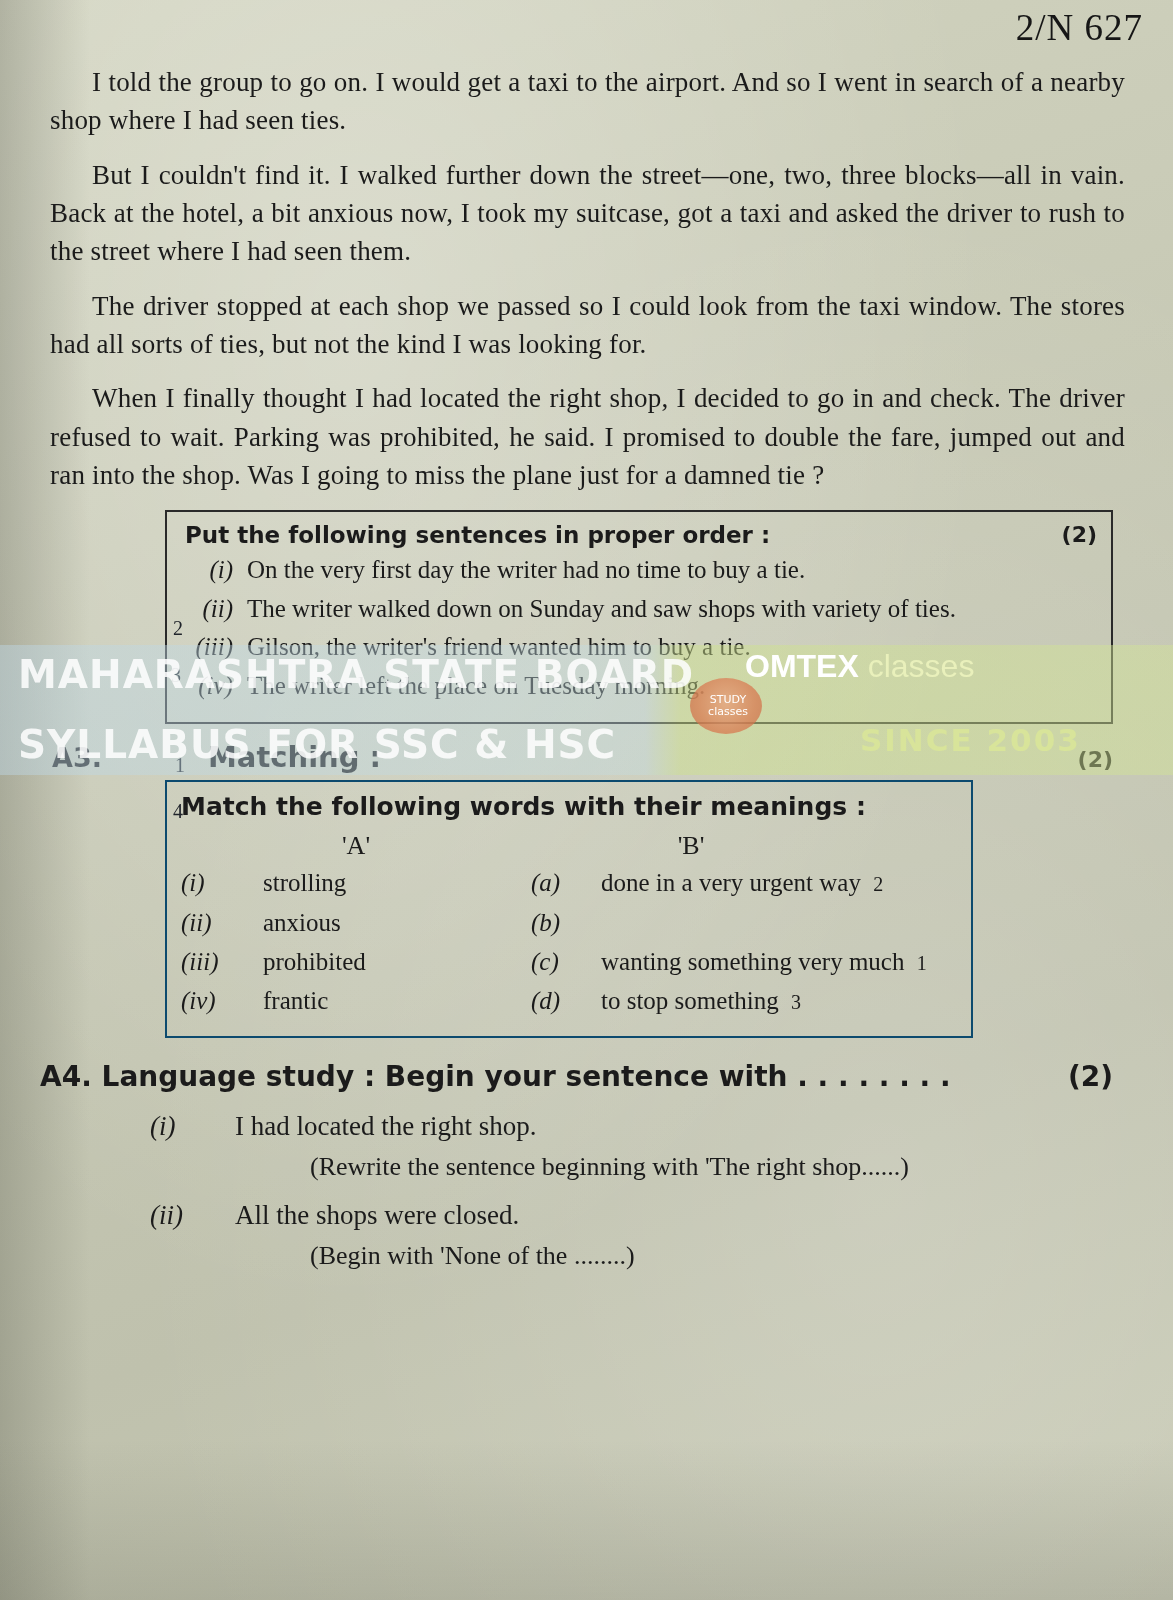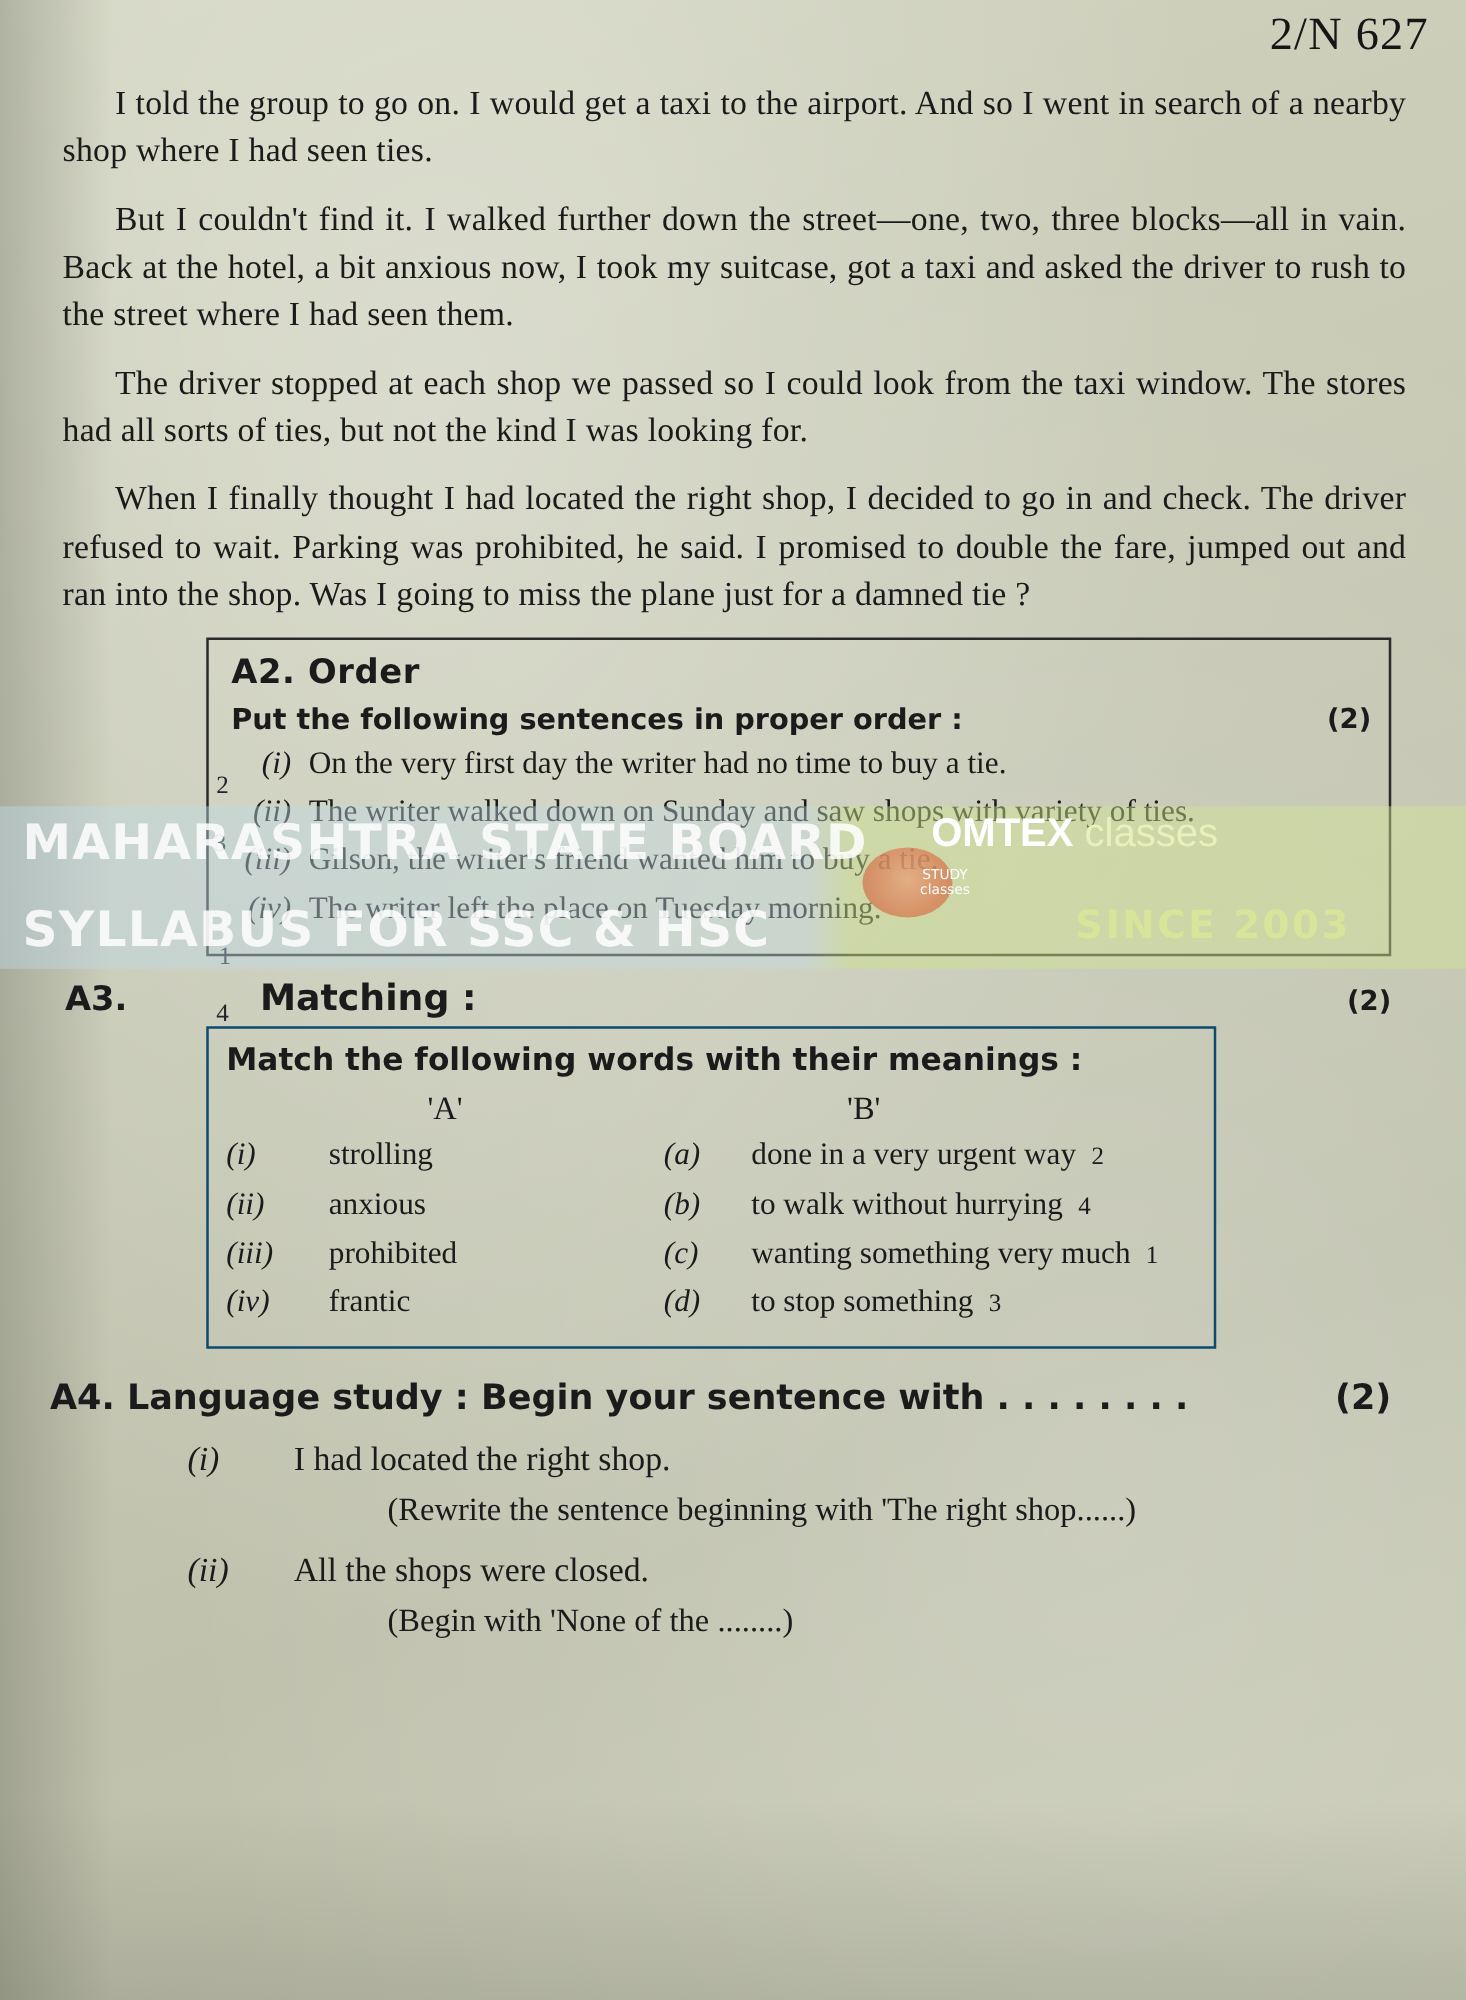--- a/index.html
+++ b/index.html
@@ -229,21 +229,21 @@
     letter-spacing: 2px;
   }
   .wm-seal {
     left: 690px; top: 678px;
     width: 72px; height: 56px;
     border-radius: 50%;
     background: radial-gradient(circle at 50% 45%, #e9a07a 0%, #d97b52 60%, #c96b45 100%);
     opacity: 0.75;
   }
   .wm-seal-txt {
-    left: 728px; top: 694px;
+    left: 700px; top: 694px;
     font-size: 11px;
     color: #fff;
     font-family: "DejaVu Sans", sans-serif;
     width: 56px;
     text-align: center;
     line-height: 1.1;
   }
 </style>
 </head>
 <body>
@@ -255,21 +255,20 @@
 <div class="content">
 
   <div class="page-code">2/N  627</div>
 
   <p class="para">I told the group to go on. I would get a taxi to the airport. And so I went in search of a nearby shop where I had seen ties.</p>
   <p class="para">But I couldn't find it. I walked further down the street—one, two, three blocks—all in vain. Back at the hotel, a bit anxious now, I took my suitcase, got a taxi and asked the driver to rush to the street where I had seen them.</p>
   <p class="para">The driver stopped at each shop we passed so I could look from the taxi window. The stores had all sorts of ties, but not the kind I was looking for.</p>
   <p class="para">When I finally thought I had located the right shop, I decided to go in and check. The driver refused to wait. Parking was prohibited, he said. I promised to double the fare, jumped out and ran into the shop. Was I going to miss the plane just for a damned tie ?</p>
 
   <div class="a2-box">
-    <div class="a2-title">A2.  Order</div>
     <div class="a2-instruction">
       <span class="marks">(2)</span>
       <span>Put the following sentences in proper order :</span>
     </div>
 
     <div class="ord-item">
       <span class="ord-num">(i)</span>
       <span class="ord-text">On the very first day the writer had no time to buy a tie.</span>
     </div>
     <div class="ord-item">
@@ -310,24 +309,20 @@
       <span class="m-let">(a)</span>
       <span class="m-mean">
         <span>done in a very urgent way</span>
         <span class="m-hand">2</span>
       </span>
     </div>
     <div class="match-row">
       <span class="m-num">(ii)</span>
       <span class="m-word">anxious</span>
       <span class="m-let">(b)</span>
-      <span class="m-mean">
-        <span>to walk without hurrying</span>
-        <span class="m-hand">4</span>
-      </span>
     </div>
     <div class="match-row">
       <span class="m-num">(iii)</span>
       <span class="m-word">prohibited</span>
       <span class="m-let">(c)</span>
       <span class="m-mean">
         <span>wanting something very much</span>
         <span class="m-hand">1</span>
       </span>
     </div>

